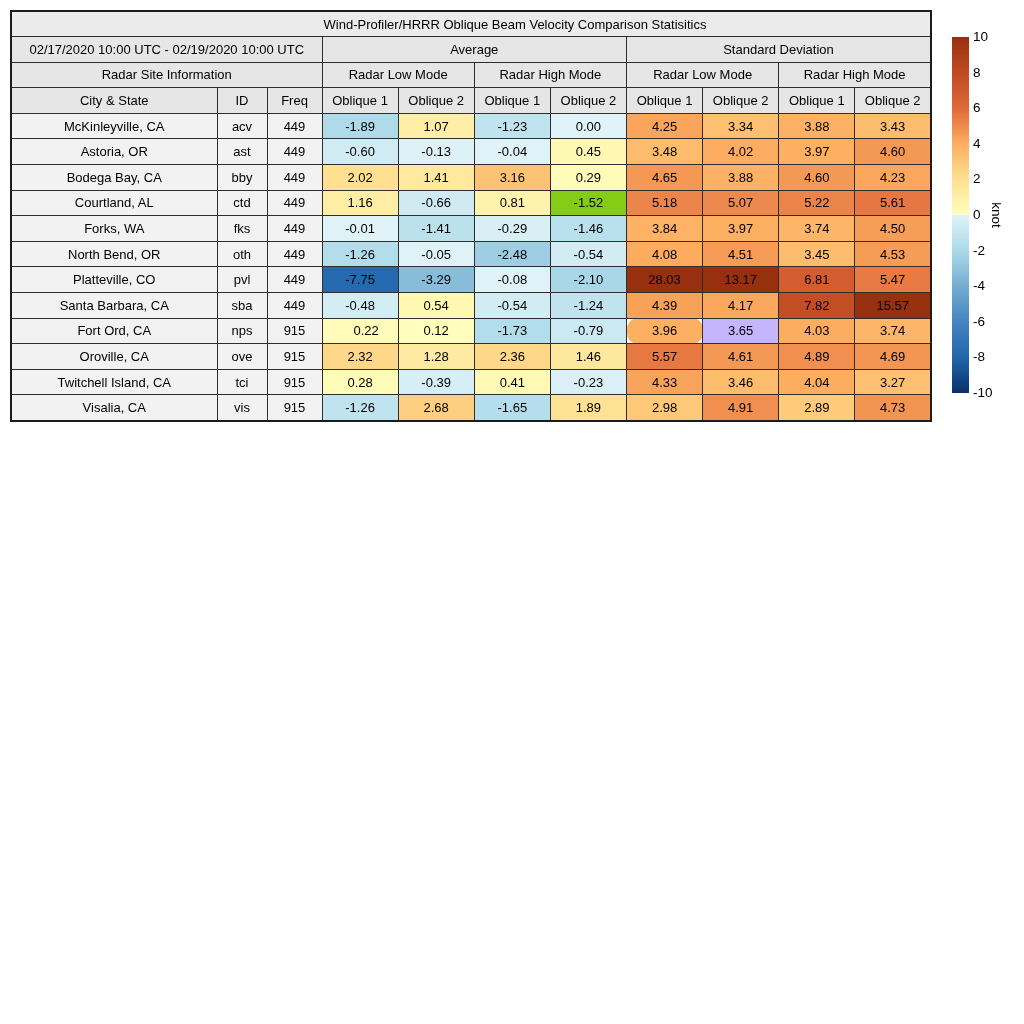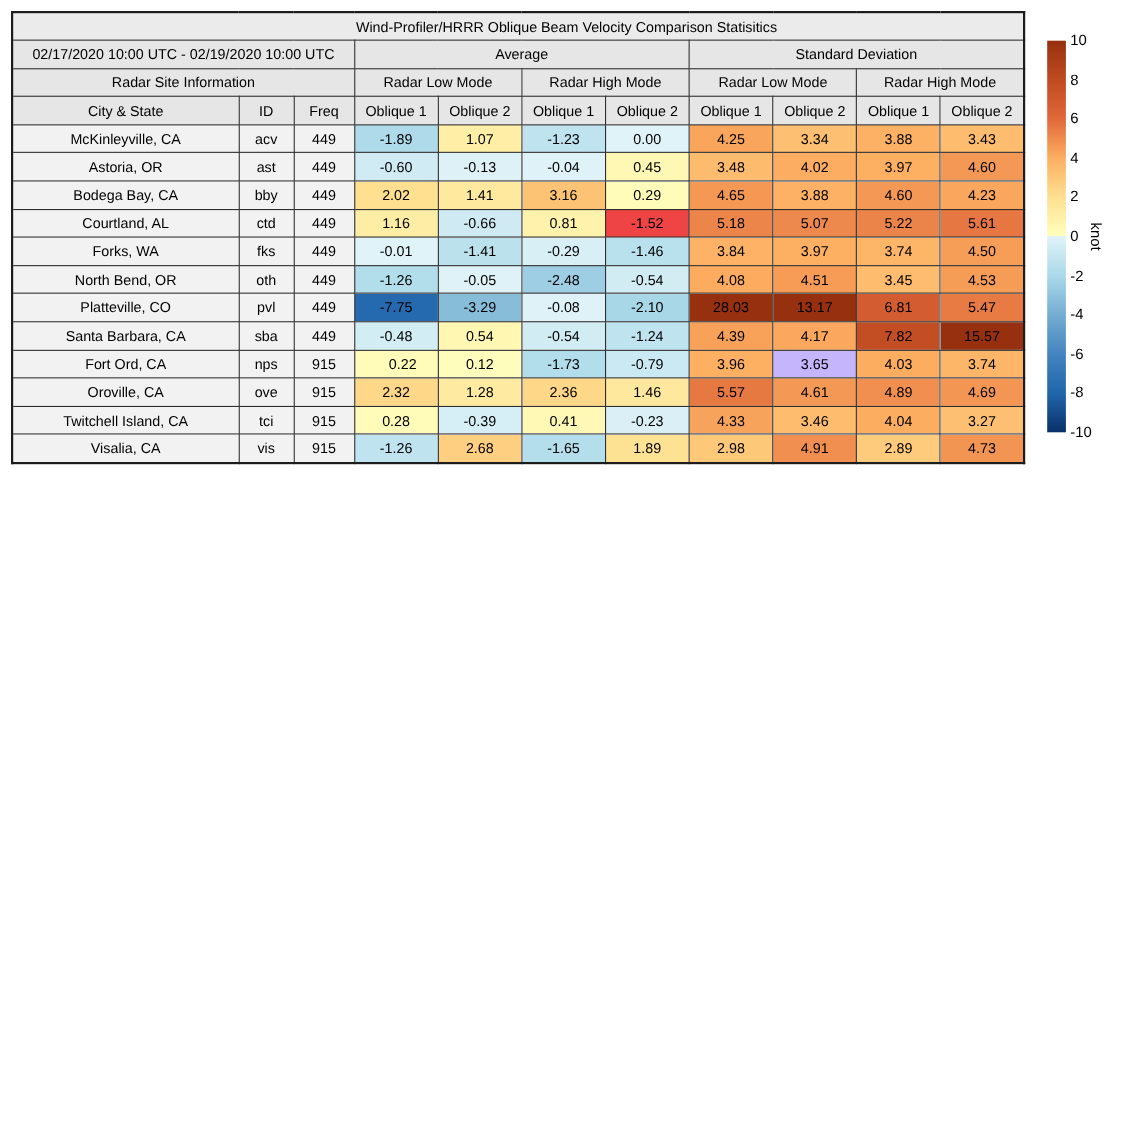--- a/index.html
+++ b/index.html
@@ -150,21 +150,21 @@
           <td class="val" style="background: rgb(244, 153, 85);">4.60</td>
           <td class="val" style="background: rgb(250, 166, 93);">4.23</td>
         </tr>
         <tr>
           <td class="lbl">Courtland, AL</td>
           <td class="lbl">ctd</td>
           <td class="lbl">449</td>
           <td class="val" style="background: rgb(254, 237, 164);">1.16</td>
           <td class="val" style="background: rgb(207, 234, 243);">-0.66</td>
           <td class="val" style="background: rgb(255, 242, 172);">0.81</td>
-          <td class="val" style="background: #ef4444;">-1.52</td>
+          <td class="val" style="background: #84cc16;">-1.52</td>
           <td class="val" style="background: rgb(236, 133, 74);">5.18</td>
           <td class="val" style="background: rgb(237, 137, 76);">5.07</td>
           <td class="val" style="background: rgb(235, 132, 73);">5.22</td>
           <td class="val" style="background: rgb(230, 118, 66);">5.61</td>
         </tr>
         <tr>
           <td class="lbl">Forks, WA</td>
           <td class="lbl">fks</td>
           <td class="lbl">449</td>
           <td class="val" style="background: rgb(224, 243, 248);">-0.01</td>
@@ -216,21 +216,21 @@
           <td class="val" style="background: rgb(150, 48, 14);">15.57</td>
         </tr>
         <tr>
           <td class="lbl">Fort Ord, CA</td>
           <td class="lbl">nps</td>
           <td class="lbl">915</td>
           <td class="val" style="background: rgb(255, 252, 186); padding-left: 12px;">0.22</td>
           <td class="val" style="background: rgb(255, 253, 188);">0.12</td>
           <td class="val" style="background: rgb(178, 221, 235);">-1.73</td>
           <td class="val" style="background: rgb(203, 233, 242);">-0.79</td>
-          <td class="val" style="background: rgb(253, 175, 98);">3.96</td>
+          <td class="val" style="background: rgb(253, 175, 98); border-radius: 11px;">3.96</td>
           <td class="val" style="background: #c4b5fd;">3.65</td>
           <td class="val" style="background: rgb(253, 173, 96);">4.03</td>
           <td class="val" style="background: rgb(253, 181, 103);">3.74</td>
         </tr>
         <tr>
           <td class="lbl">Oroville, CA</td>
           <td class="lbl">ove</td>
           <td class="lbl">915</td>
           <td class="val" style="background: rgb(254, 216, 136);">2.32</td>
           <td class="val" style="background: rgb(254, 235, 161);">1.28</td>

